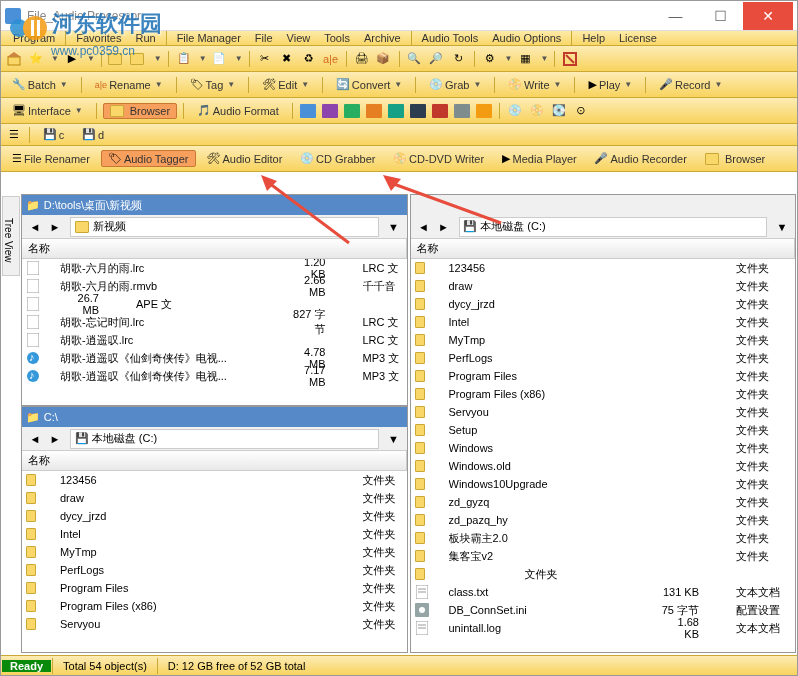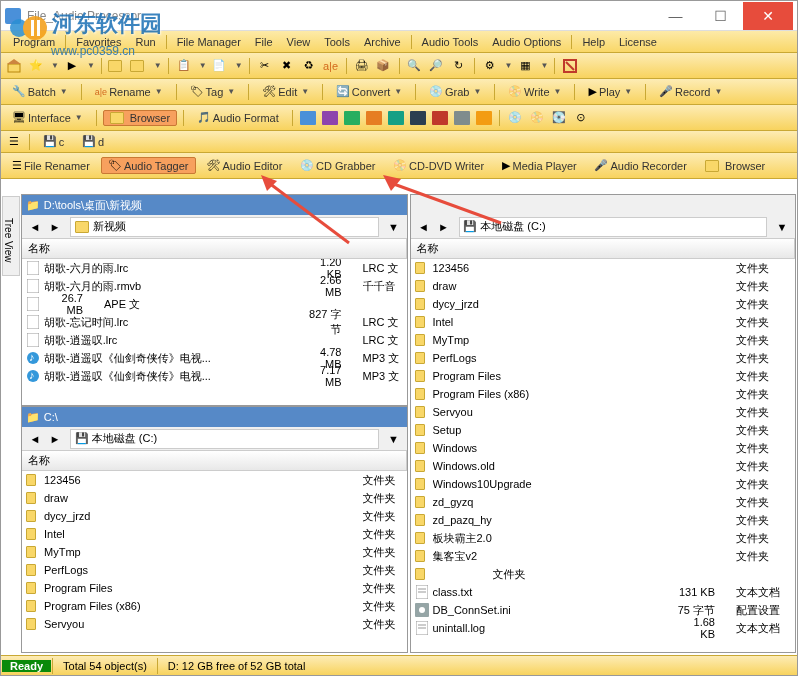--- a/index.html
+++ b/index.html
@@ -7,21 +7,21 @@
 .titlebar { height: 30px; background: #fff; display: flex; align-items: center; padding: 0 4px; border-bottom: 1px solid #ddd; }
 .titlebar-icon { width: 16px; height: 16px; margin-right: 6px; }
 .titlebar-text { flex: 1; color: #888; font-size: 12px; }
 .win-controls { display: flex; }
 .win-btn { width: 45px; height: 28px; display: flex; align-items: center; justify-content: center; cursor: pointer; font-size: 14px; color: #666; }
 .win-btn.close { background: #e74c3c; color: #fff; width: 50px; }
 .watermark { position: absolute; top: 8px; left: 8px; z-index: 100; pointer-events: none; opacity: 0.85; }
 .watermark-logo { display: inline-block; vertical-align: middle; }
 .watermark-text { font-size: 22px; font-weight: bold; color: #1a6fb5; text-shadow: 1px 1px 2px rgba(255,255,255,0.8); }
 .watermark-url { font-size: 12px; color: #1a6fb5; display: block; margin-left: 42px; margin-top: -2px; }
-.menubar { height: 22px; background: linear-gradient(#fdeaa8, #f9d768); display: flex; align-items: center; padding: 0 6px; gap: 2px; border-bottom: 1px solid #c9a834; }
+.menubar { height: 15px; background: linear-gradient(#fdeaa8, #f9d768); display: flex; align-items: center; padding: 0 6px; gap: 2px; border-bottom: 1px solid #c9a834; }
 .menu-item { padding: 2px 6px; cursor: pointer; color: #333; }
 .menu-sep { width: 1px; height: 14px; background: #c9a834; margin: 0 2px; }
 .toolbar { height: 26px; background: linear-gradient(#fdecb5, #f8d35e); display: flex; align-items: center; padding: 0 4px; gap: 4px; border-bottom: 1px solid #c9a834; }
 .tb-btn { width: 18px; height: 18px; cursor: pointer; display: inline-flex; align-items: center; justify-content: center; }
 .tb-sep { width: 1px; height: 16px; background: #c9a834; margin: 0 2px; }
 .tb-group { display: flex; align-items: center; gap: 2px; padding: 1px 6px; border: 1px solid transparent; border-radius: 2px; cursor: pointer; }
 .tb-group.active { background: #f7a05e; border-color: #c97834; }
 .tb-label { color: #333; }
 .dropdown-arrow { font-size: 8px; color: #555; margin-left: 2px; }
 .toolbar-thin { height: 22px; background: linear-gradient(#fdecb5, #f8d35e); display: flex; align-items: center; padding: 0 4px; gap: 4px; border-bottom: 1px solid #c9a834; }
@@ -33,21 +33,21 @@
 .nav-bar { height: 24px; background: #f0f0f0; display: flex; align-items: center; padding: 0 4px; gap: 2px; border-bottom: 1px solid #ccc; }
 .nav-btn { width: 18px; height: 18px; cursor: pointer; display: flex; align-items: center; justify-content: center; }
 .breadcrumb { flex: 1; display: flex; align-items: center; border: 1px solid #ccc; background: #fff; height: 20px; padding: 0 4px; margin: 16px 4px; }
 .folder-ico { width: 14px; height: 12px; background: #f9d768; border: 1px solid #c9a834; border-radius: 1px; display: inline-block; margin-right: 4px; }
 .list-header { height: 20px; background: linear-gradient(#fff, #e8e8e8); display: flex; border-bottom: 1px solid #ccc; flex-direction: column; }
 .col-h { padding: 2px 6px; border-right: 1px solid #ccc; cursor: pointer; display: flex; align-items: center; }
 .col-name { flex: 1; }
 .col-size { width: 60px; text-align: right; justify-content: flex-end; }
 .col-type { width: 55px; }
 .file-list { flex: 1; overflow-y: auto; background: #fff; }
-.file-row { height: 18px; display: flex; align-items: center; padding: 0 4px; cursor: pointer; }
+.file-row { height: 18px; display: flex; align-items: center; padding: 0 4px; cursor: pointer; gap: 16px; }
 .file-ico { width: 14px; height: 14px; margin-right: 4px; flex-shrink: 0; display: inline-flex; align-items: center; justify-content: center; }
 .file-name { flex: 1; overflow: hidden; text-overflow: ellipsis; white-space: nowrap; }
 .file-size { width: 60px; text-align: right; padding-right: 21px; }
 .file-type { width: 50px; overflow: hidden; white-space: nowrap; }
 .sub-panel { flex: 1; display: flex; flex-direction: column; border-top: 2px solid #999; }
 .statusbar { position: absolute; bottom: 0; left: 0; right: 0; height: 20px; background: linear-gradient(#fdecb5, #f8d35e); display: flex; align-items: center; border-top: 1px solid #c9a834; }
 .status-ready { background: #0a8a0a; color: #fff; padding: 0 8px; font-weight: bold; margin: 1px; }
 .status-seg { padding: 2px 10px; border-left: 1px solid #c9a834; }
 .arrow-red { position: absolute; z-index: 50; pointer-events: none; }
 svg { display: block; }

